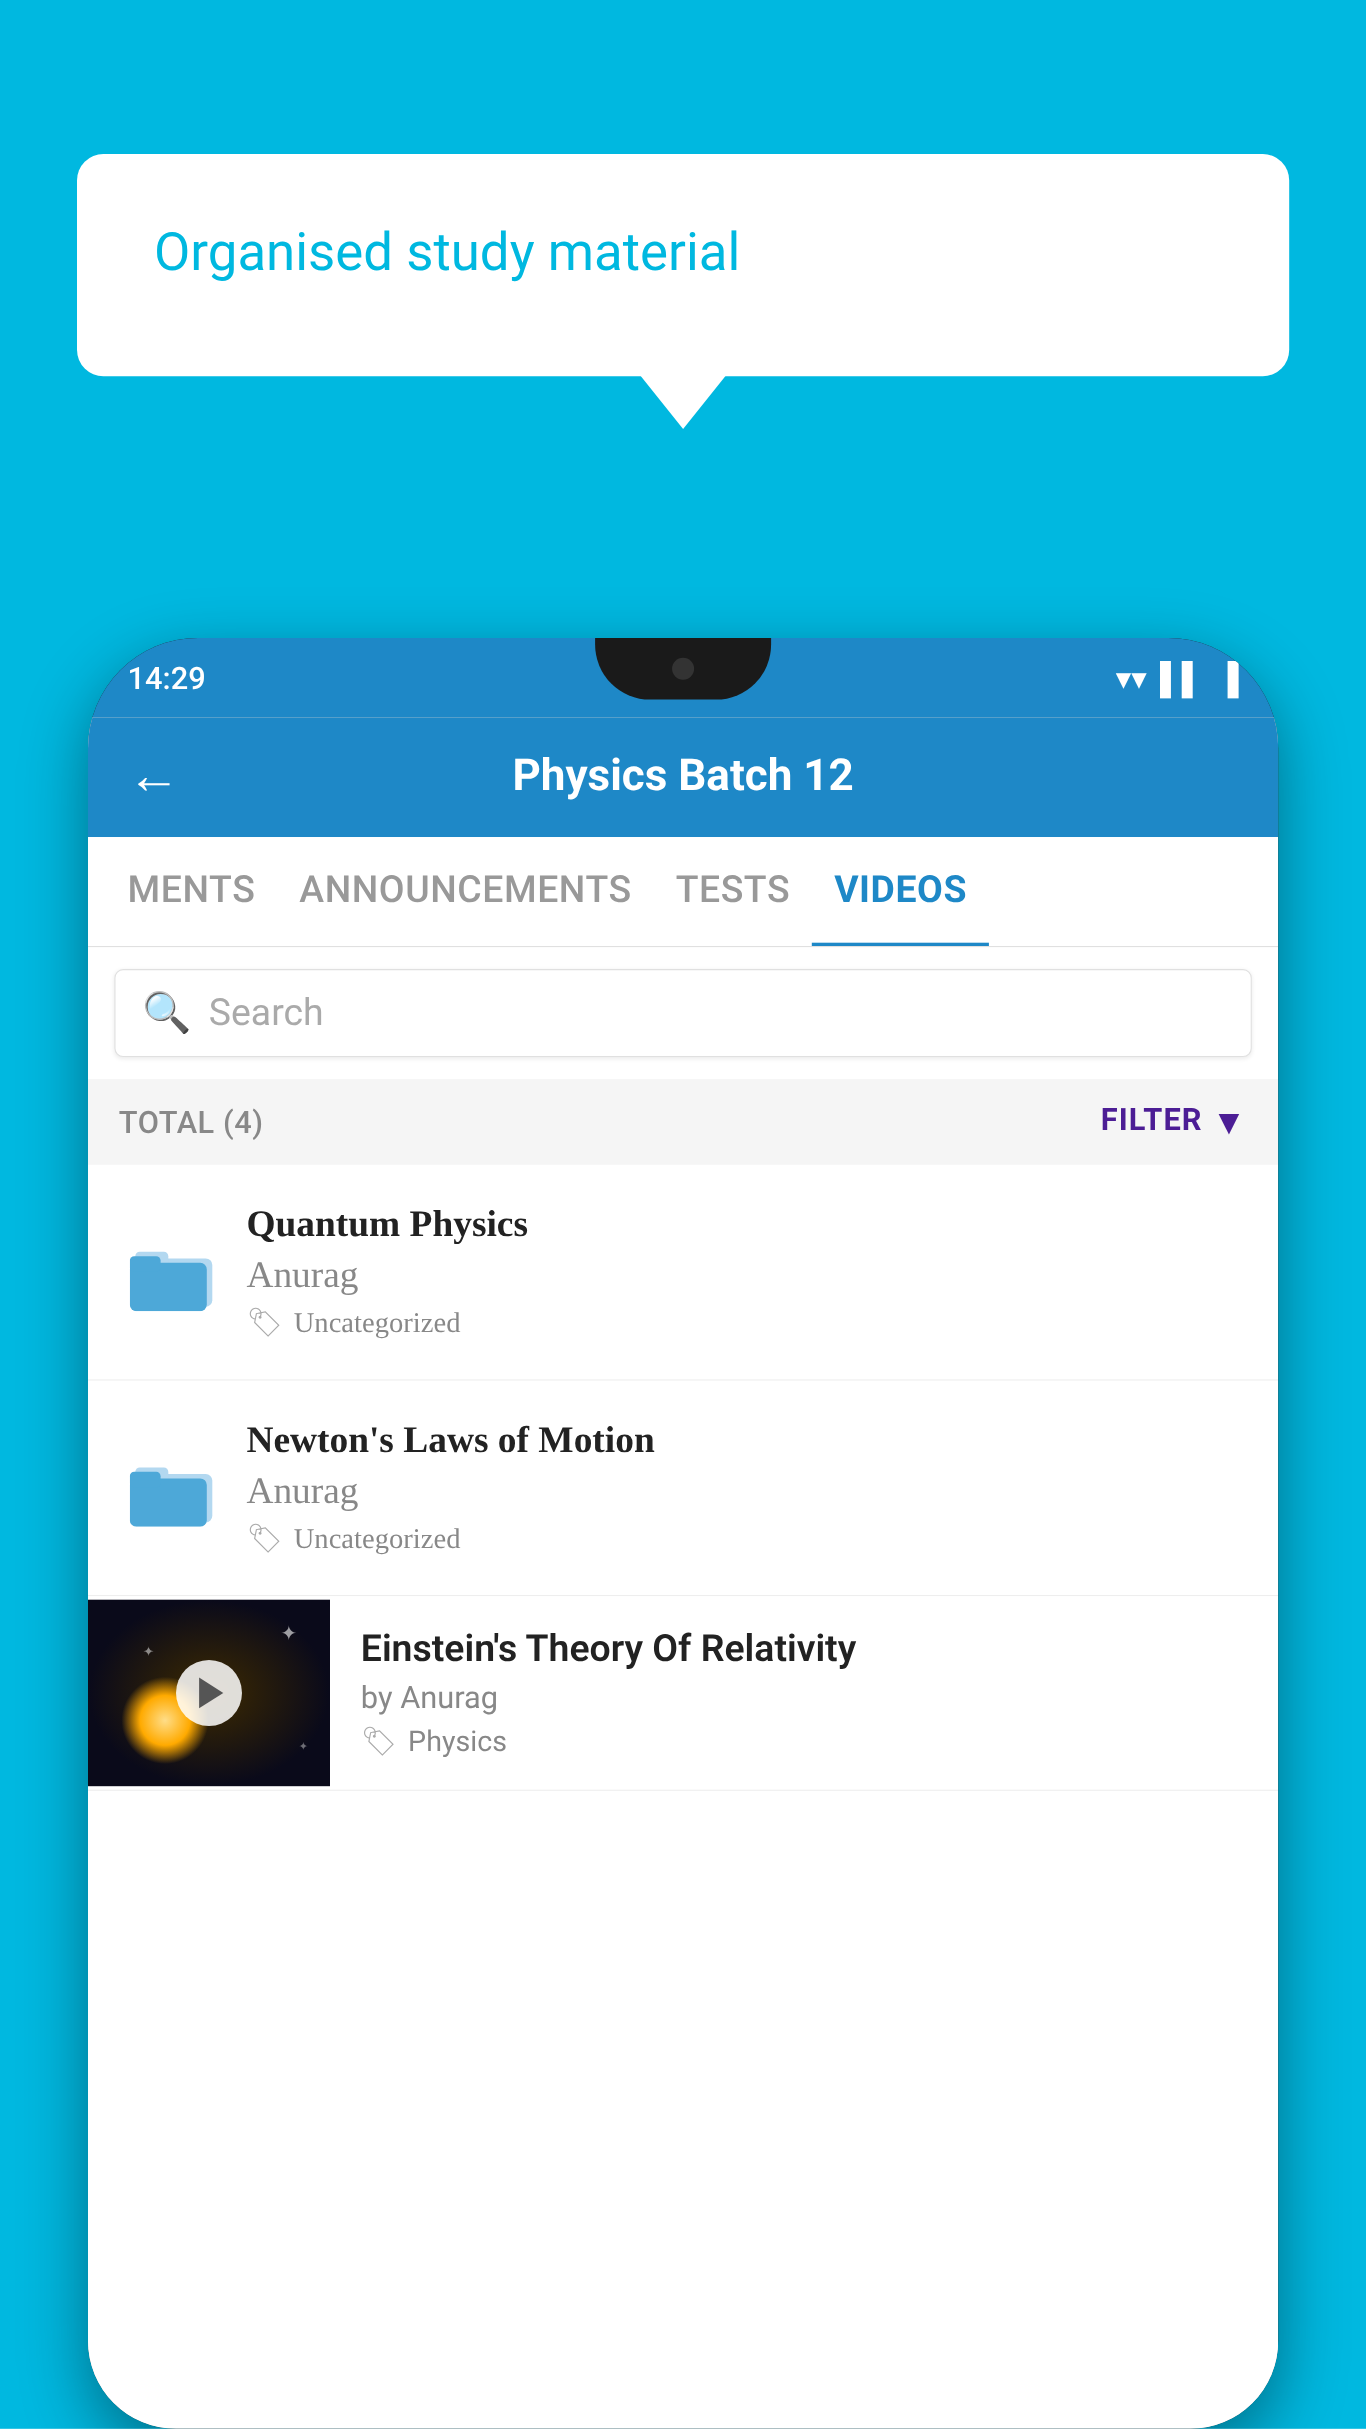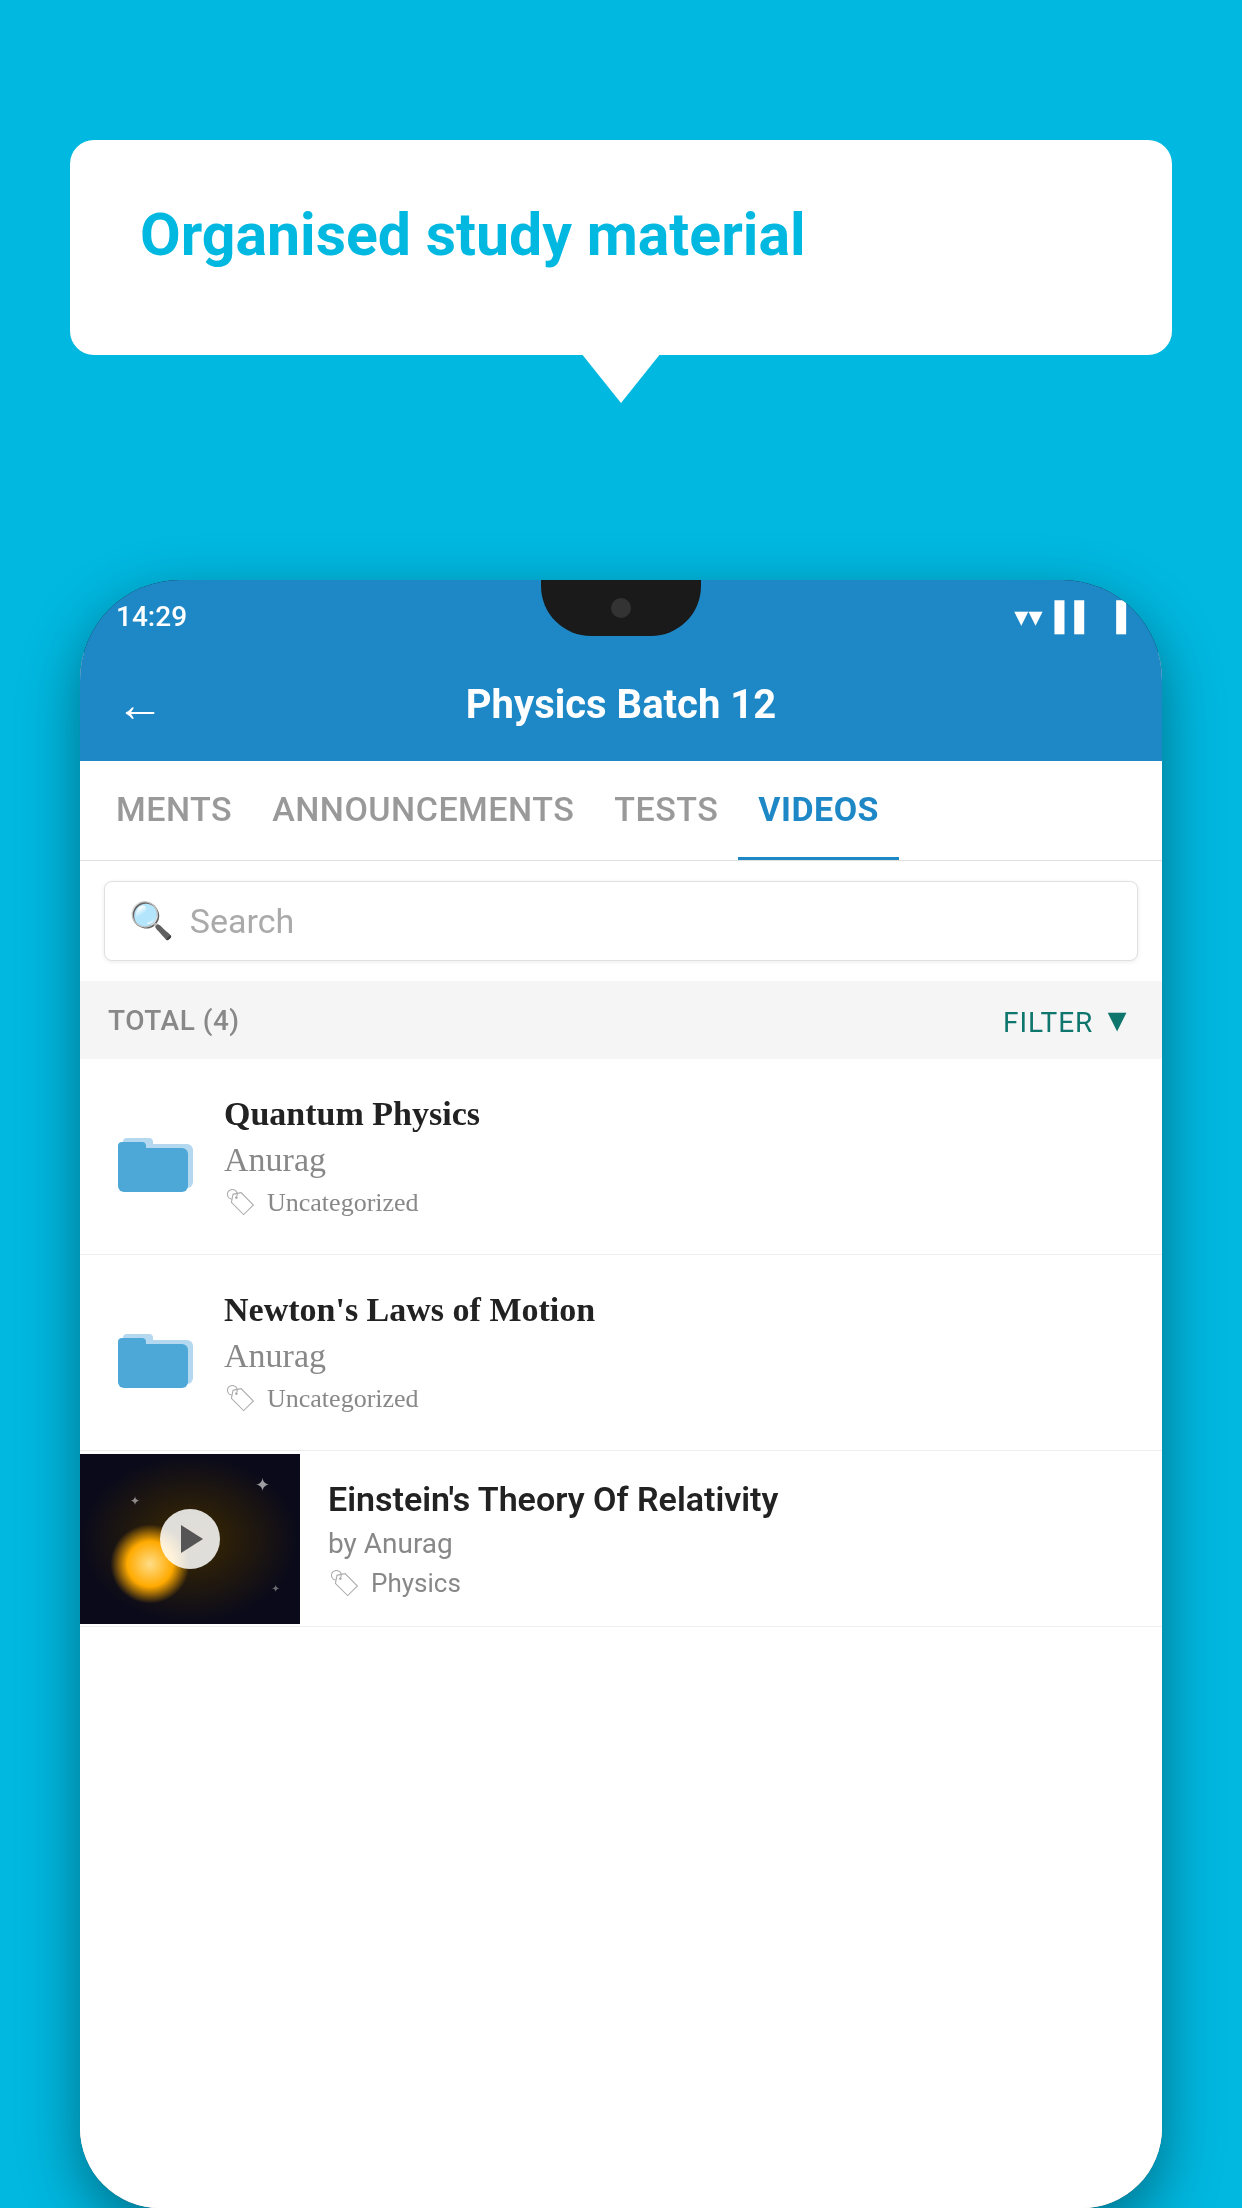--- a/index.html
+++ b/index.html
@@ -37,22 +37,22 @@
       transform: translateX(-50%);
       width: 0;
       height: 0;
       border-left: 40px solid transparent;
       border-right: 40px solid transparent;
       border-top: 50px solid white;
     }
 
     .speech-bubble-title {
       color: #00b8e0;
-      font-size: 59px;
-      font-weight: 700;
+      font-size: 48px;
+      font-weight: 400;
       margin-bottom: 24px;
       line-height: 1.2;
     }
 
     .speech-bubble-subtitle {
       color: #888;
       font-size: 38px;
     }
 
     
@@ -210,25 +210,25 @@
     }
 
     .total-text {
       color: #888;
       font-size: 28px;
       font-weight: 500;
       letter-spacing: 0.5px;
     }
 
     .filter-btn {
-      color: #0f766e;
+      color: #4c1d95;
       font-size: 28px;
-      font-weight: 400;
-      display: flex;
-      align-items: flex-end;
+      font-weight: 700;
+      display: flex;
+      align-items: flex-start;
       gap: 8px;
       letter-spacing: 1px;
       cursor: pointer;
     }
 
     .filter-funnel {
       font-size: 32px;
     }
 
     

